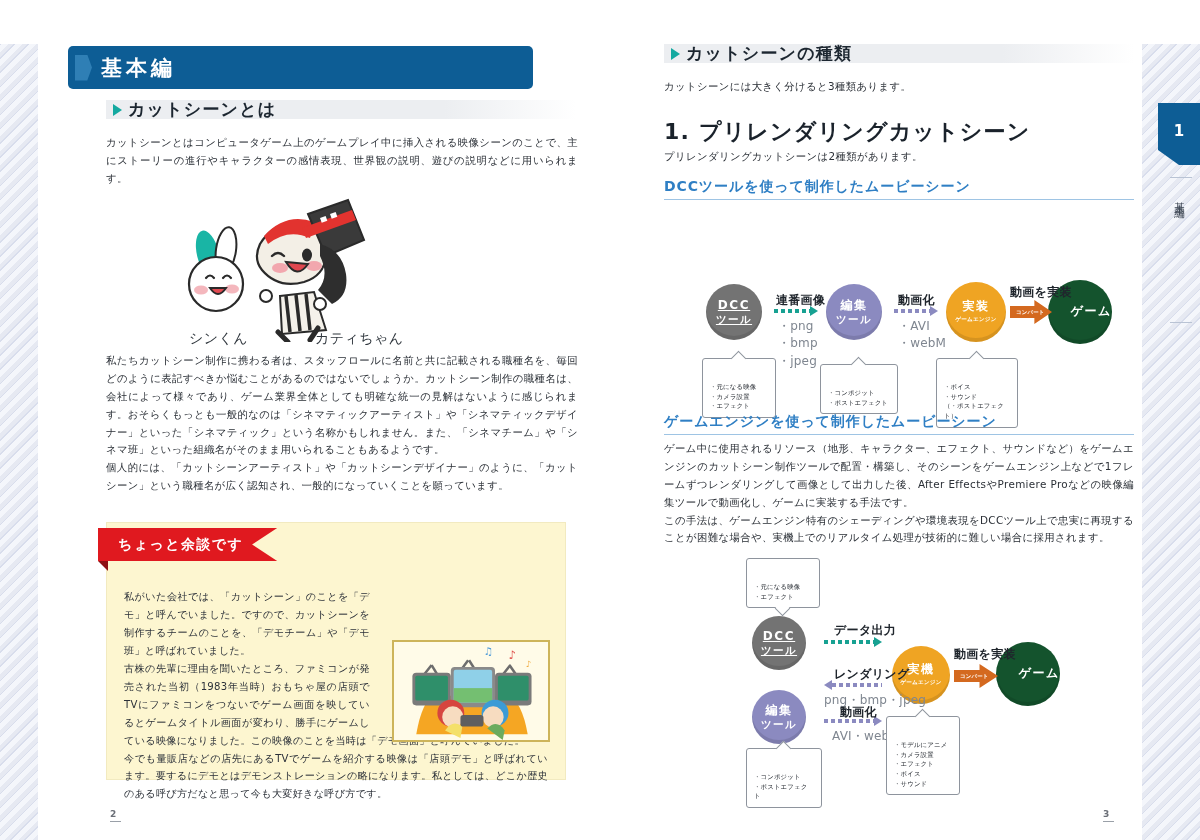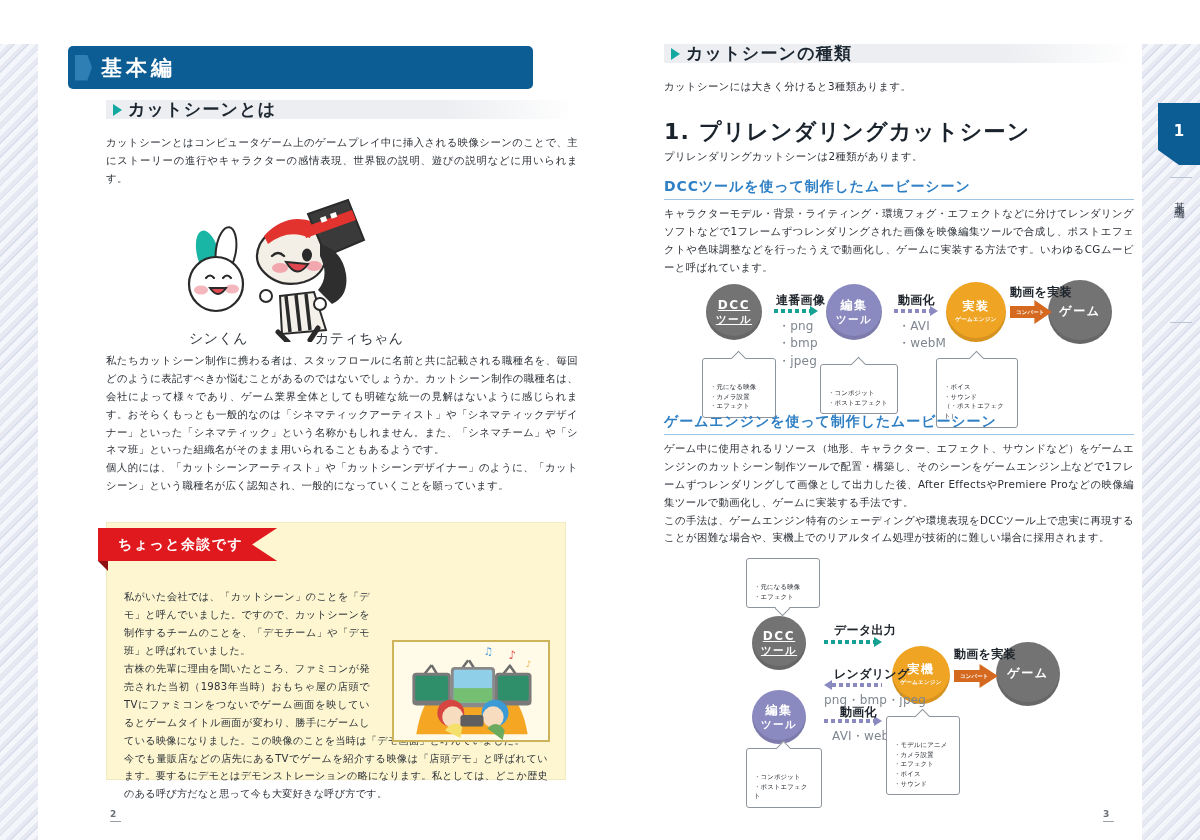--- a/index.html
+++ b/index.html
@@ -185,21 +185,21 @@
     color: #fff; text-align: center;
     box-shadow: inset 0 -4px 0 rgba(0,0,0,0.10);
   }
   .node-circle .l1 { font-size: 12px; font-weight: bold; letter-spacing: 1.6px; line-height: 1.15; }
   .node-circle .l2 { font-size: 10.5px; font-weight: bold; letter-spacing: 1.4px; line-height: 1.2; }
   .node-circle .sm { font-size: 5.6px; font-weight: bold; letter-spacing: 0.2px; margin-top: 2px; }
 
   .c-dcc  { background: #737373; text-decoration: underline; }
   .c-edit { background: #8b8ac0; }
   .c-impl { background: #efa423; }
-  .c-game { background: #737373; }
+  .c-game { background: #14532d; align-items: flex-end; }
 
   .callout {
     position: absolute; background: #fff;
     border: 1.1px solid #8e949d; border-radius: 3px;
     padding: 5px 7px; font-size: 6.4px; line-height: 1.5;
     color: #22272e; white-space: pre-line; letter-spacing: 0.15px;
   }
   .callout .pointer {
     position: absolute; width: 11px; height: 11px;
     background: #fff; border-left: 1.1px solid #8e949d; border-bottom: 1.1px solid #8e949d;
@@ -352,21 +352,20 @@
   <div id="sec-kinds" class="sec-head">
     <div class="tri"></div>
     <div class="txt">カットシーンの種類</div>
   </div>
   <div id="p-kinds" class="body-p">カットシーンには大きく分けると3種類あります。</div>
 
   <div id="h-prerender" class="h-num">1. プリレンダリングカットシーン</div>
   <div id="p-prerender" class="body-p">プリレンダリングカットシーンは2種類があります。</div>
 
   <div id="h-dcc" class="h-sub">DCCツールを使って制作したムービーシーン</div>
-  <div id="p-dcc" class="body-p">キャラクターモデル・背景・ライティング・環境フォグ・エフェクトなどに分けてレンダリングソフトなどで1フレームずつレンダリングされた画像を映像編集ツールで合成し、ポストエフェクトや色味調整などを行ったうえで動画化し、ゲームに実装する方法です。いわゆるCGムービーと呼ばれています。</div>
 
   <div id="diagram1" class="diagram">
     <div class="node-circle c-dcc" style="left:6px; top:6px; width:56px; height:56px;">
       <div class="l1">DCC</div>
       <div class="l2">ツール</div>
     </div>
     <div class="node-circle c-edit" style="left:126px; top:6px; width:56px; height:56px;">
       <div class="l1">編集</div>
       <div class="l2">ツール</div>
     </div>

